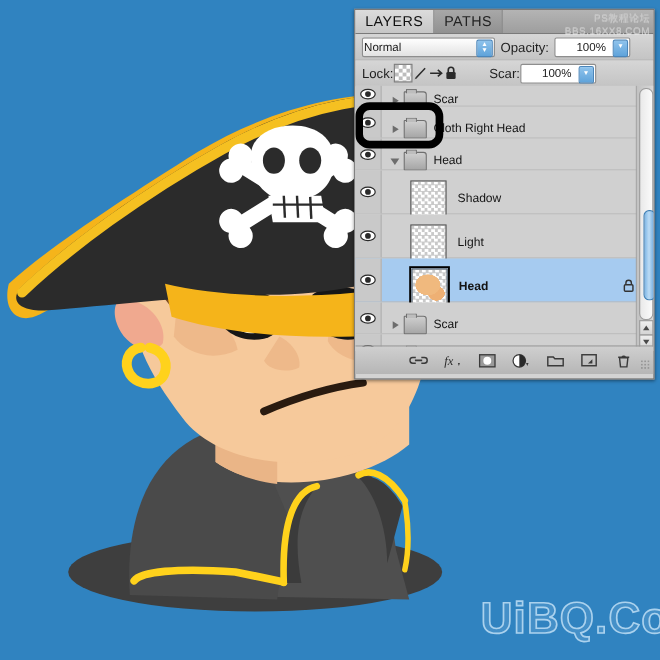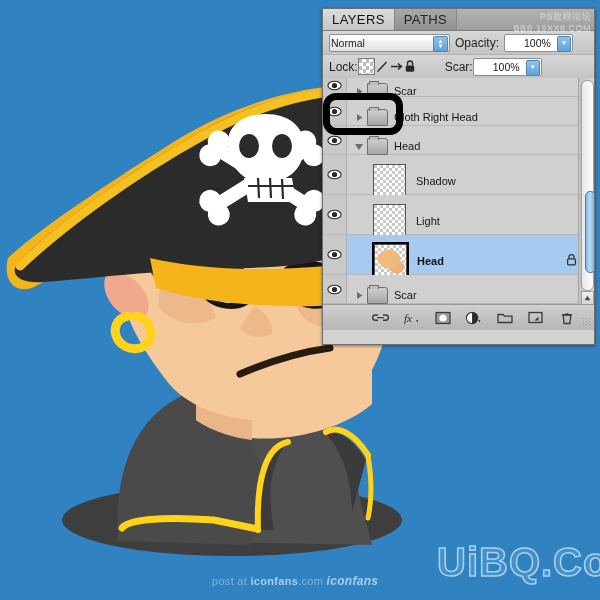--- a/index.html
+++ b/index.html
@@ -174,21 +174,21 @@
   .varrow{
     position:absolute;left:2px;width:11px;height:12px;
     background:linear-gradient(#efefef,#d4d4d4);
     border:1px solid #9d9d9d;display:flex;align-items:center;justify-content:center;
   }
   .varrow.up{bottom:14px;}
   .varrow.dn{bottom:1px;}
 
   
   .btmbar{
-    position:absolute;left:0;right:0;bottom:14px;height:25px;
+    position:absolute;left:0;right:0;bottom:4px;height:25px;
     background:linear-gradient(#cfcfcf,#b6b6b6);
     border-top:1px solid #9a9a9a;
     display:flex;align-items:center;justify-content:center;gap:14px;
     padding-left:30px;
   }
   .tool{width:17px;height:17px;display:flex;align-items:center;justify-content:center;}
   .grip{
     position:absolute;right:3px;bottom:4px;width:9px;height:9px;
     background:radial-gradient(#8d8d8d 38%,transparent 40%) 0 0/3px 3px;
     opacity:.8;
@@ -284,24 +284,20 @@
         <g stroke="#2b2b2b" stroke-width="2.2">
           <line x1="248" y1="186" x2="294" y2="186"></line>
           <line x1="258" y1="178" x2="259" y2="198"></line>
           <line x1="270" y1="178" x2="271" y2="198"></line>
           <line x1="282" y1="179" x2="283" y2="199"></line>
         </g>
       </g>
     </g>
   </svg>
 
-  <div class="wm-bottom">
-    <span>post at </span><b>iconfans</b><span>.com</span>
-    <span class="wm-logo">iconfans</span>
-  </div>
   <div class="wm-uibq">UiBQ.CoM</div>
 
   <div id="panel">
 
     <div class="tabbar">
       <div class="tab active">LAYERS</div>
       <div class="tab">PATHS</div>
       <div class="panel-watermark">
         <span>PS教程论坛</span>
         <span>BBS.16XX8.COM</span>

